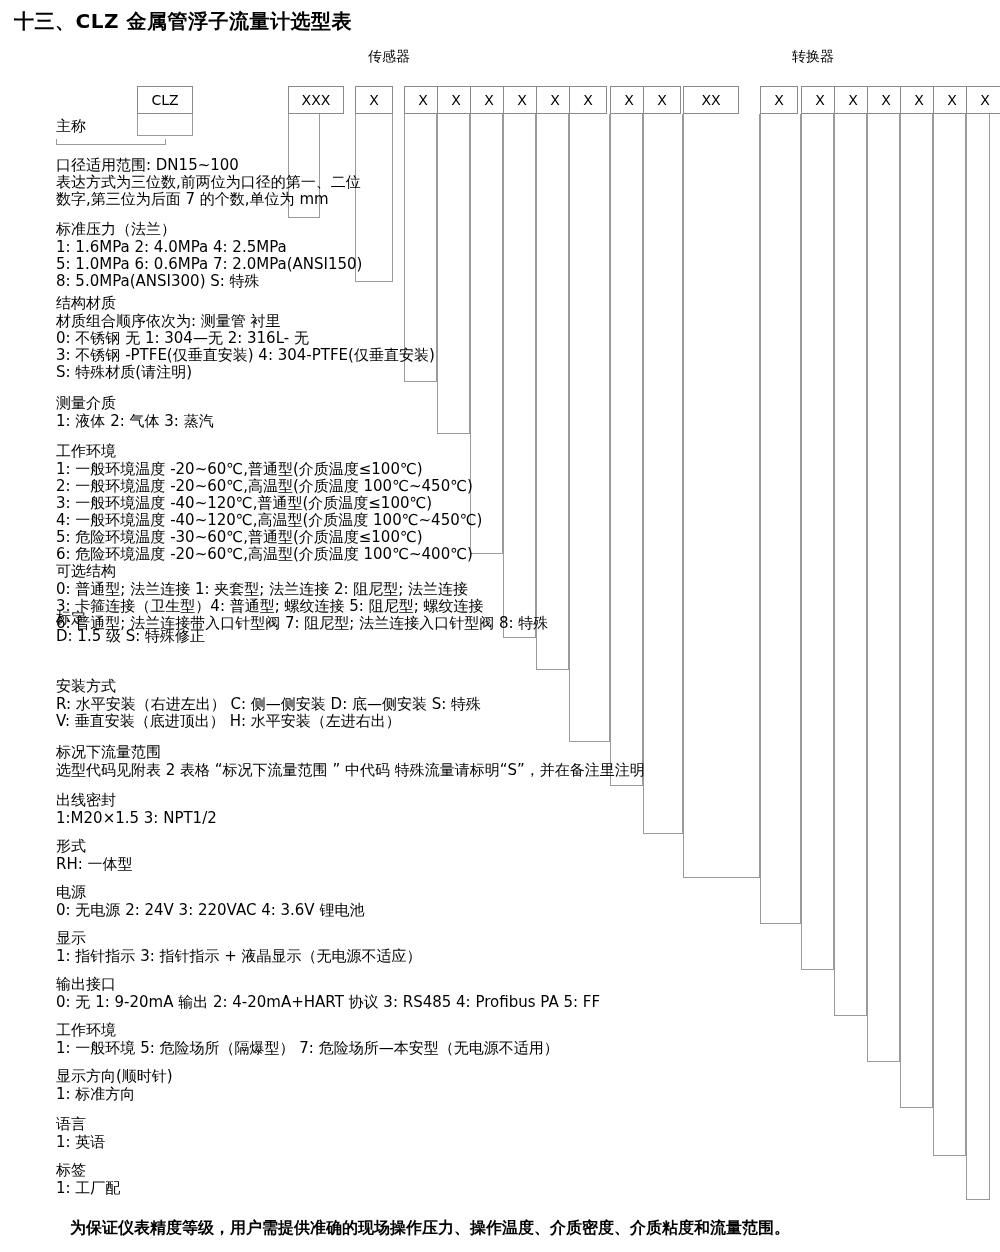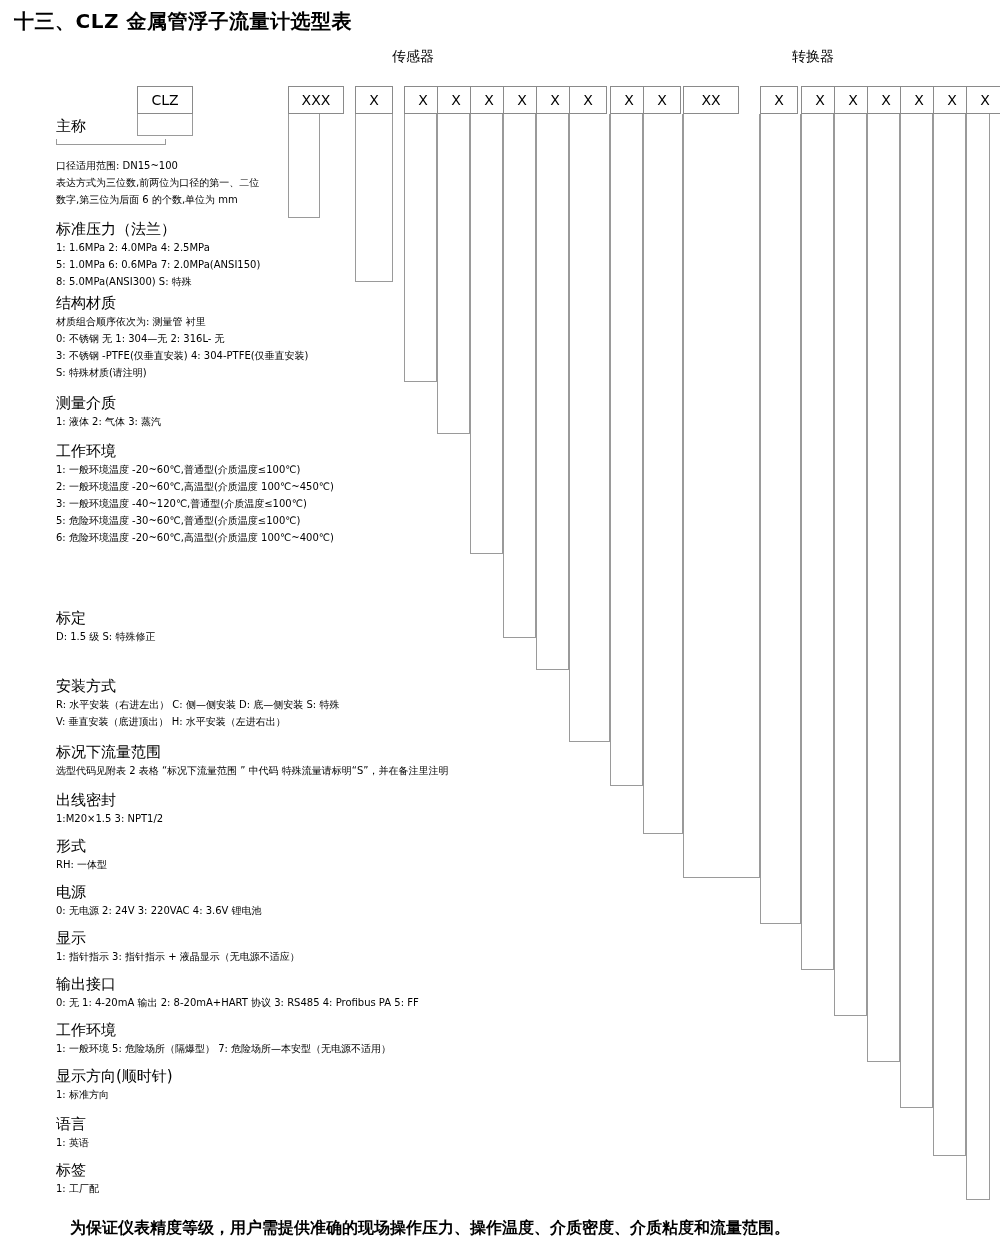--- a/index.html
+++ b/index.html
@@ -32,21 +32,21 @@
     white-space: nowrap;
   }
 
   
   .group-label {
     position: absolute;
     font-size: 14px;
     color: #000;
     white-space: nowrap;
   }
-  #grp-sensor { left: 368px; top: 48px; margin-left: 24px; }
+  #grp-sensor { left: 368px; top: 48px; }
   #grp-converter { left: 792px; top: 48px; }
 
   
   .code-row {
     position: absolute;
     left: 0;
     top: 86px;
     height: 30px;
   }
   .code-box {
@@ -71,21 +71,21 @@
     left: 56px;
   }
   .sec-title {
     font-size: 15px;
     color: #000;
     white-space: nowrap;
     margin: 0;
     line-height: 20px;
   }
   .sec-line {
-    font-size: 10px;
+    font-size: 15px;
     color: #000;
     white-space: nowrap;
     line-height: 17px;
   }
 
   
   .conn {
     position: absolute;
     border-left: 1px solid #9a9a9a;
     border-bottom: 1px solid #9a9a9a;
@@ -166,21 +166,21 @@
   <div class="conn" style="left:966px; top:114px; width:24px;  height:1086px;"></div>
 
   <div class="section" style="top:116px">
     <div class="sec-title">主称</div>
   </div>
   <div class="title-underline" style="left:56px; top:139px; width:110px; height:6px;"></div>
 
   <div class="section" style="top:157px">
     <div class="sec-line">口径适用范围: DN15~100</div>
     <div class="sec-line">表达方式为三位数,前两位为口径的第一、二位</div>
-    <div class="sec-line">数字,第三位为后面 6 的个数,单位为 mm</div>
+    <div class="sec-line">数字,第三位为后面 7 的个数,单位为 mm</div>
   </div>
 
   <div class="section" style="top:219px">
     <div class="sec-title">标准压力（法兰）</div>
     <div class="sec-line">1:  1.6MPa   2:  4.0MPa 4:  2.5MPa</div>
     <div class="sec-line">5:  1.0MPa   6:  0.6MPa 7:  2.0MPa(ANSI150)</div>
     <div class="sec-line">8:  5.0MPa(ANSI300) S:  特殊</div>
   </div>
 
   <div class="section" style="top:293px">
@@ -194,24 +194,31 @@
   <div class="section" style="top:393px">
     <div class="sec-title">测量介质</div>
     <div class="sec-line">1:  液体    2:  气体    3:  蒸汽</div>
   </div>
 
   <div class="section" style="top:441px">
     <div class="sec-title">工作环境</div>
     <div class="sec-line">1:  一般环境温度 -20~60℃,普通型(介质温度≤100℃)</div>
     <div class="sec-line">2:  一般环境温度 -20~60℃,高温型(介质温度 100℃~450℃)</div>
     <div class="sec-line">3:  一般环境温度 -40~120℃,普通型(介质温度≤100℃)</div>
+    <div class="sec-line">4:  一般环境温度 -40~120℃,高温型(介质温度 100℃~450℃)</div>
     <div class="sec-line">5:  危险环境温度 -30~60℃,普通型(介质温度≤100℃)</div>
     <div class="sec-line">6:  危险环境温度 -20~60℃,高温型(介质温度 100℃~400℃)</div>
   </div>
 
+  <div class="section" style="top:561px">
+    <div class="sec-title">可选结构</div>
+    <div class="sec-line">0:  普通型;  法兰连接   1:  夹套型;  法兰连接   2:  阻尼型;  法兰连接</div>
+    <div class="sec-line">3:  卡箍连接（卫生型）4:  普通型;  螺纹连接   5:  阻尼型;  螺纹连接</div>
+    <div class="sec-line">6:  普通型;  法兰连接带入口针型阀 7:  阻尼型;  法兰连接入口针型阀 8:  特殊</div>
+  </div>
 
   <div class="section" style="top:608px">
     <div class="sec-title">标定</div>
     <div class="sec-line">D:  1.5 级  S:  特殊修正</div>
   </div>
 
   <div class="section" style="top:676px">
     <div class="sec-title">安装方式</div>
     <div class="sec-line">R:  水平安装（右进左出）       C:  侧—侧安装       D:  底—侧安装       S:  特殊</div>
     <div class="sec-line">V:  垂直安装（底进顶出）   H:  水平安装（左进右出）</div>
@@ -237,21 +244,21 @@
     <div class="sec-line">0:  无电源    2:  24V    3:  220VAC     4:  3.6V 锂电池</div>
   </div>
 
   <div class="section" style="top:928px">
     <div class="sec-title">显示</div>
     <div class="sec-line">1:  指针指示    3:  指针指示 + 液晶显示（无电源不适应）</div>
   </div>
 
   <div class="section" style="top:974px">
     <div class="sec-title">输出接口</div>
-    <div class="sec-line">0:  无 1:  4-20mA 输出   2:  8-20mA+HART 协议   3:  RS485  4:  Profibus PA  5:  FF</div>
+    <div class="sec-line">0:  无 1:  9-20mA 输出   2:  4-20mA+HART 协议   3:  RS485  4:  Profibus PA  5:  FF</div>
   </div>
 
   <div class="section" style="top:1020px">
     <div class="sec-title">工作环境</div>
     <div class="sec-line">1:  一般环境   5:  危险场所（隔爆型）   7:  危险场所—本安型（无电源不适用）</div>
   </div>
 
   <div class="section" style="top:1066px">
     <div class="sec-title">显示方向(顺时针)</div>
     <div class="sec-line">1:  标准方向</div>

